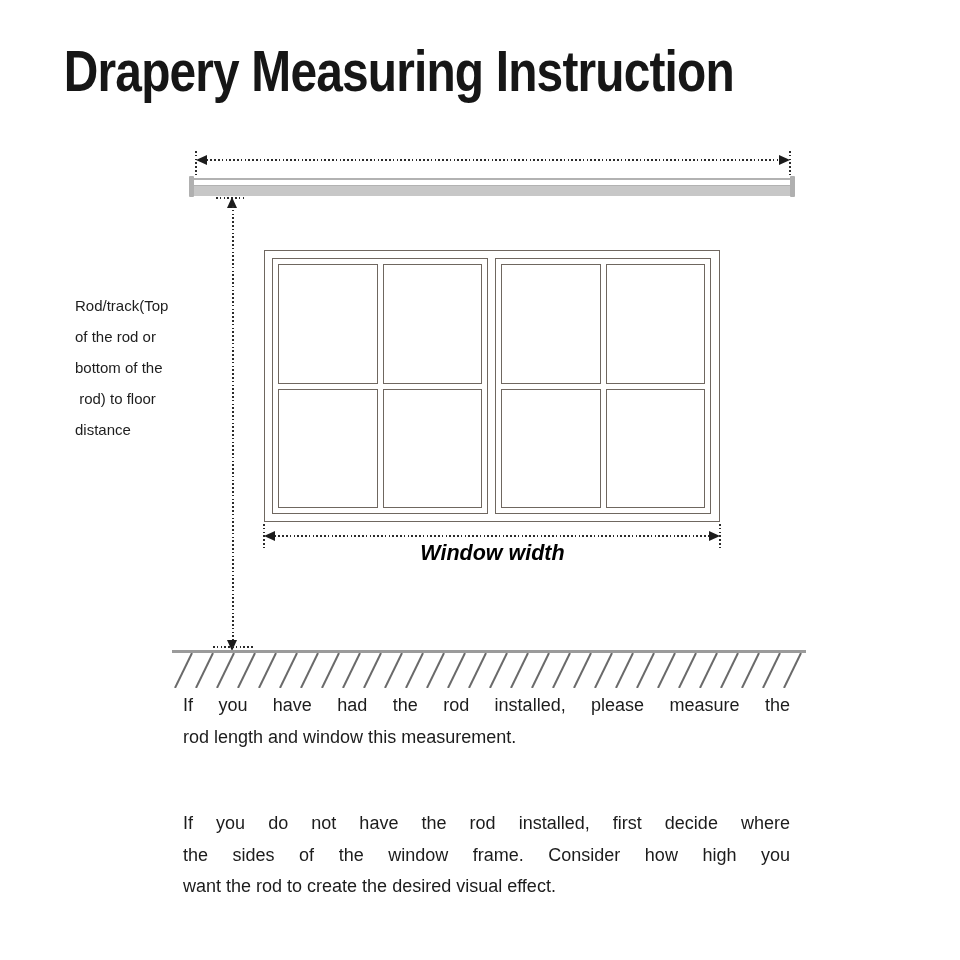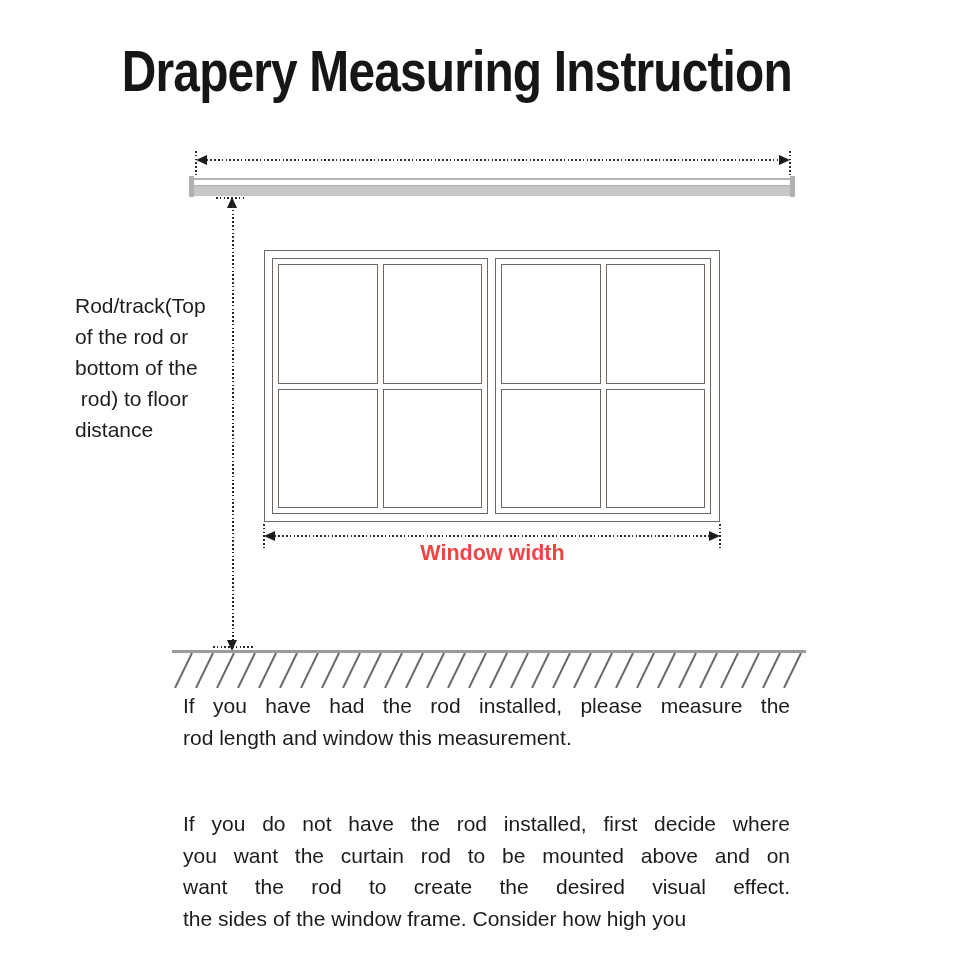--- a/index.html
+++ b/index.html
@@ -1,29 +1,29 @@
 <!DOCTYPE html>
 <html><head>
 <meta charset="utf-8">
 <style>
   html,body{margin:0;padding:0;background:#ffffff;}
   .canvas{
     position:relative;width:960px;height:960px;background:#ffffff;overflow:hidden;
     font-family:"Liberation Sans","DejaVu Sans",sans-serif;color:#1f1f1f;
   }
   
-  .title-wrap{position:absolute;left:0;top:38px;width:856px;text-align:right;}
+  .title-wrap{position:absolute;left:0;top:38px;width:856px;text-align:left;}
   .title{
     display:inline-block;font-size:57px;font-weight:700;letter-spacing:-1px;
     transform:scaleX(0.84);transform-origin:center;white-space:nowrap;color:#161616;
   }
   
   .track-label{position:absolute;left:193px;top:126px;width:598px;text-align:center;font-size:21px;color:#222;}
-  .window-label{position:absolute;left:264px;top:541px;width:457px;text-align:center;font-size:21.5px;font-weight:700;color:#ef4444;}
-  .side-label{position:absolute;left:75px;top:290px;width:165px;font-size:21px;line-height:31px;color:#1d1d1d;}
+  .window-label{position:absolute;left:264px;top:541px;width:457px;text-align:center;font-size:21.5px;font-weight:700;color:#000000;font-style:italic;}
+  .side-label{position:absolute;left:75px;top:290px;width:165px;font-size:15px;line-height:31px;color:#1d1d1d;}
   .side-label .line{white-space:pre;text-align:left;}
   
   .dot-h{position:absolute;height:2px;background-image:repeating-linear-gradient(90deg,#2b2b2b 0 1.6px,transparent 1.6px 3.8px);}
   .dot-v{position:absolute;width:2px;background-image:repeating-linear-gradient(180deg,#2b2b2b 0 1.6px,transparent 1.6px 3.8px);}
   .tri{position:absolute;width:0;height:0;}
   .tri-left{border-top:5px solid transparent;border-bottom:5px solid transparent;border-right:11px solid #1c1c1c;}
   .tri-right{border-top:5px solid transparent;border-bottom:5px solid transparent;border-left:11px solid #1c1c1c;}
   .tri-up{border-left:5.5px solid transparent;border-right:5.5px solid transparent;border-bottom:11px solid #1c1c1c;}
   .tri-down{border-left:5.5px solid transparent;border-right:5.5px solid transparent;border-top:11px solid #1c1c1c;}
   
@@ -37,21 +37,21 @@
   .window{position:absolute;left:264px;top:250px;width:456px;height:272px;border:1.5px solid #6f6760;box-sizing:border-box;background:#fff;}
   .sash{position:absolute;top:7px;bottom:7px;width:216px;border:1.5px solid #6f6760;box-sizing:border-box;padding:5px;}
   .sash.left{left:7px;}
   .sash.right{left:230px;}
   .panes{width:100%;height:100%;display:grid;grid-template-columns:1fr 1fr;grid-template-rows:1fr 1fr;gap:5px;}
   .pane{border:1.5px solid #6f6760;box-sizing:border-box;background:#fff;}
   
   .floor-line{position:absolute;left:172px;top:650px;width:634px;height:3px;background:#9b9b9b;}
   .floor-hatch{position:absolute;left:174px;top:653px;}
   
-  .para{position:absolute;left:183px;width:607px;font-size:21px;line-height:31.5px;color:#1c1c1c;}
+  .para{position:absolute;left:183px;width:607px;font-size:18px;line-height:31.5px;color:#1c1c1c;}
   .para .line{white-space:normal;text-align:justify;text-align-last:justify;}
   .para .line:last-child{text-align-last:left;}
   .para1{top:690px;}
   .para2{top:784px;margin-top:24px;}
 </style>
 </head>
 <body>
 
 <div class="canvas">
 
@@ -131,18 +131,17 @@
       <rect width="630" height="35" fill="url(#hatch)"></rect>
     </svg>
   </div>
 
   <div class="para para1">
       <div class="line">If you have had the rod installed, please measure the</div>
       <div class="line">rod length and window this measurement.</div>
     </div>
   <div class="para para2">
       <div class="line">If you do not have the rod installed, first decide where</div>
-      <div class="line">you want the curtain rod to be mounted above and on</div>
+      <div class="line">the sides of the window frame. Consider how high you</div>
       <div class="line">want the rod to create the desired visual effect.</div>
-      <div class="line">the sides of the window frame. Consider how high you</div>
     </div>
 
 </div>
 
 </body></html>

